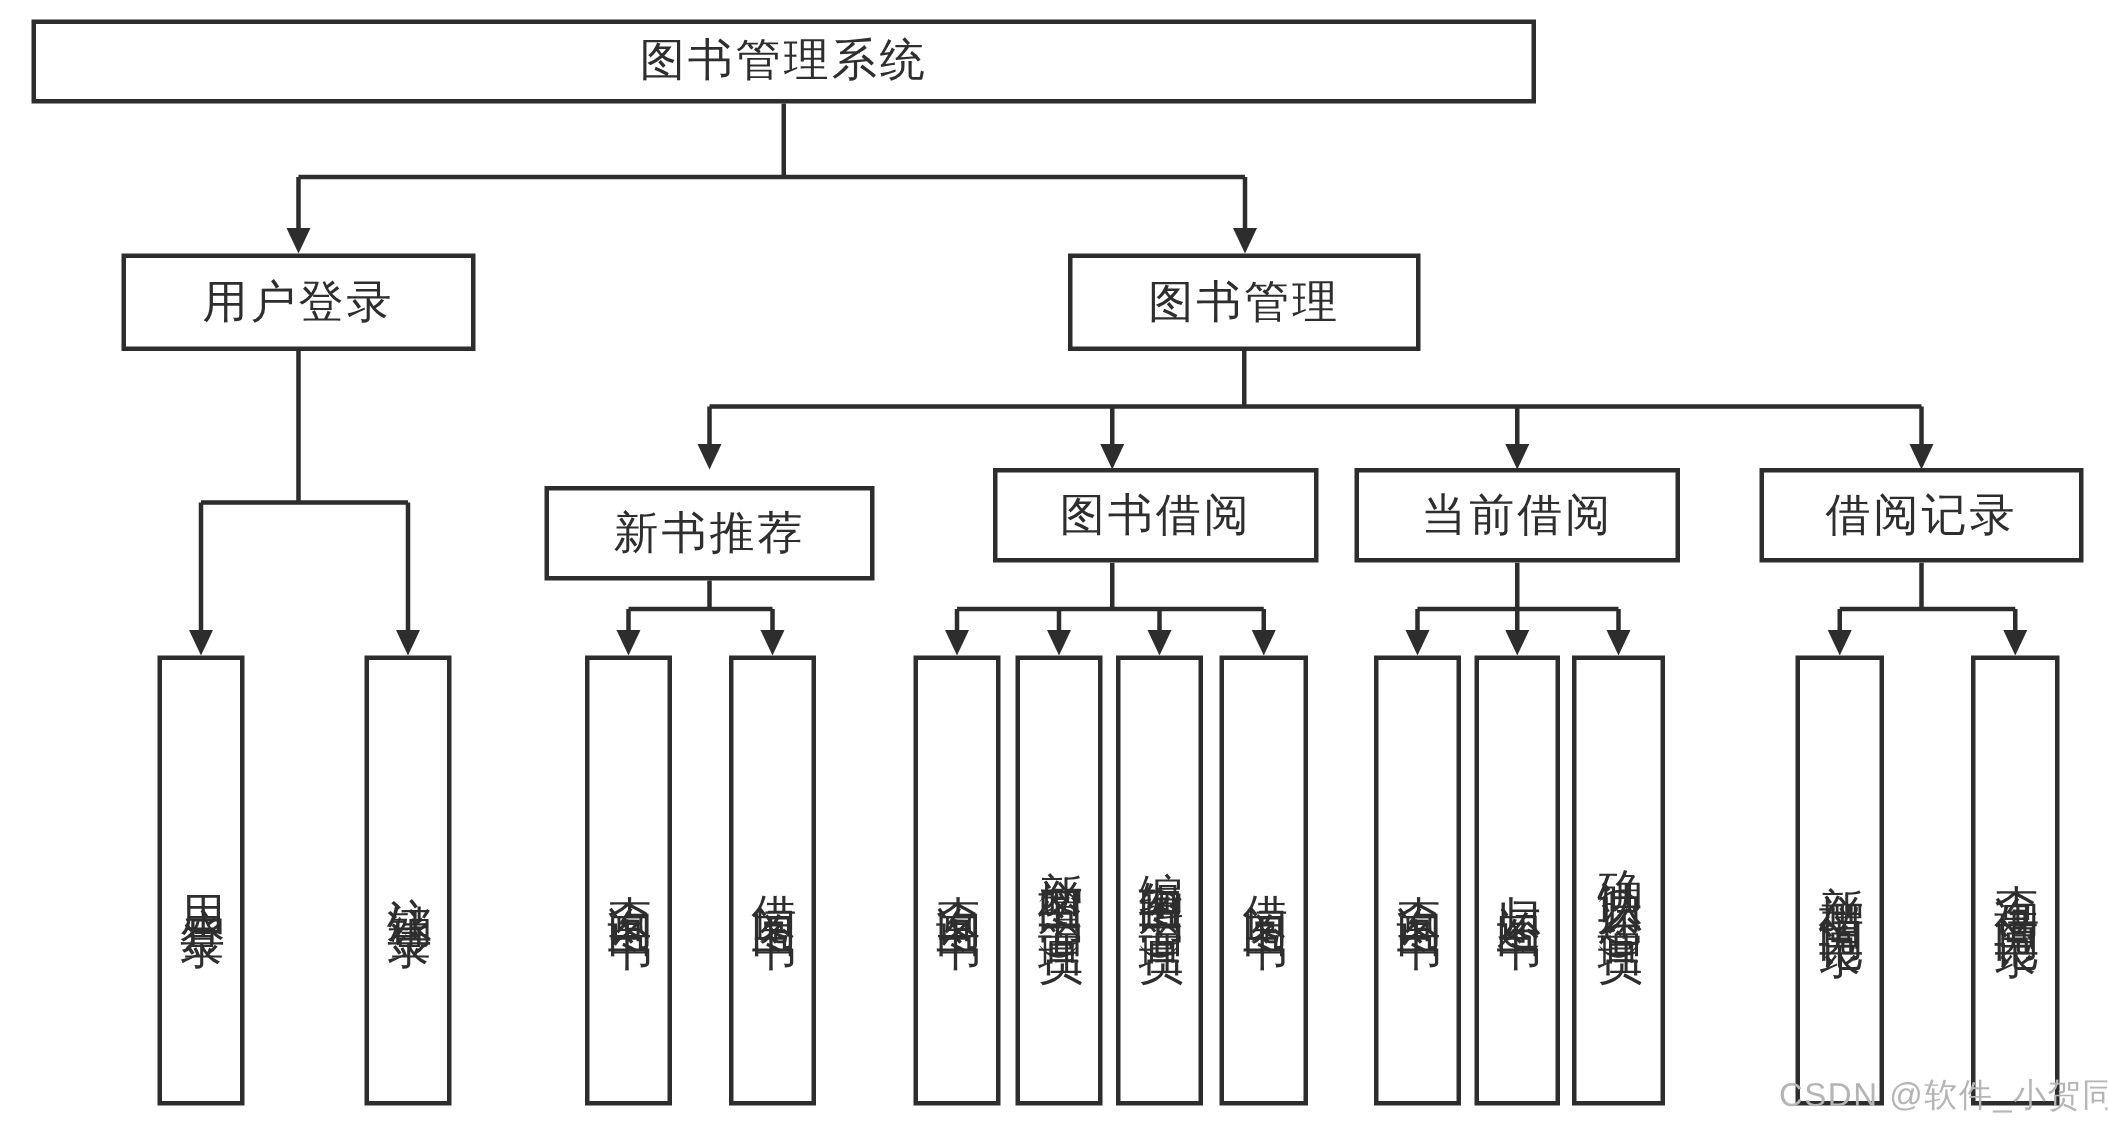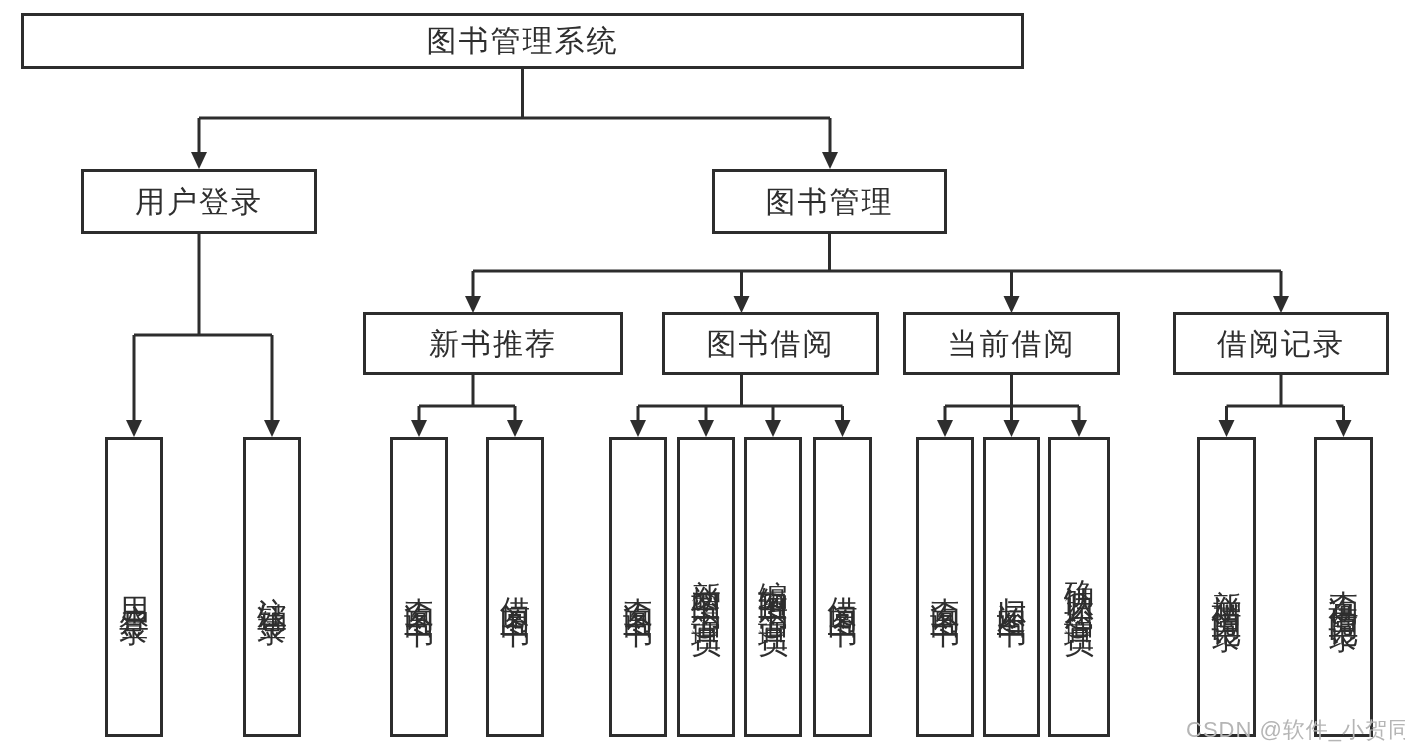--- a/index.html
+++ b/index.html
@@ -82,21 +82,21 @@
     <span class="lbl">图书管理系统</span>
   </div>
 
   <div class="node h" style="left:81px;top:169px;width:236px;height:65px">
     <span class="lbl">用户登录</span>
   </div>
   <div class="node h" style="left:712px;top:169px;width:235px;height:65px">
     <span class="lbl">图书管理</span>
   </div>
 
-  <div class="node h" style="left:363px;top:312px;width:260px;height:63px">
+  <div class="node h" style="left:363px;top:324px;width:220px;height:63px">
     <span class="lbl">新书推荐</span>
   </div>
   <div class="node h" style="left:662px;top:312px;width:217px;height:63px">
     <span class="lbl">图书借阅</span>
   </div>
   <div class="node h" style="left:903px;top:312px;width:217px;height:63px">
     <span class="lbl">当前借阅</span>
   </div>
   <div class="node h" style="left:1173px;top:312px;width:216px;height:63px">
     <span class="lbl">借阅记录</span>

